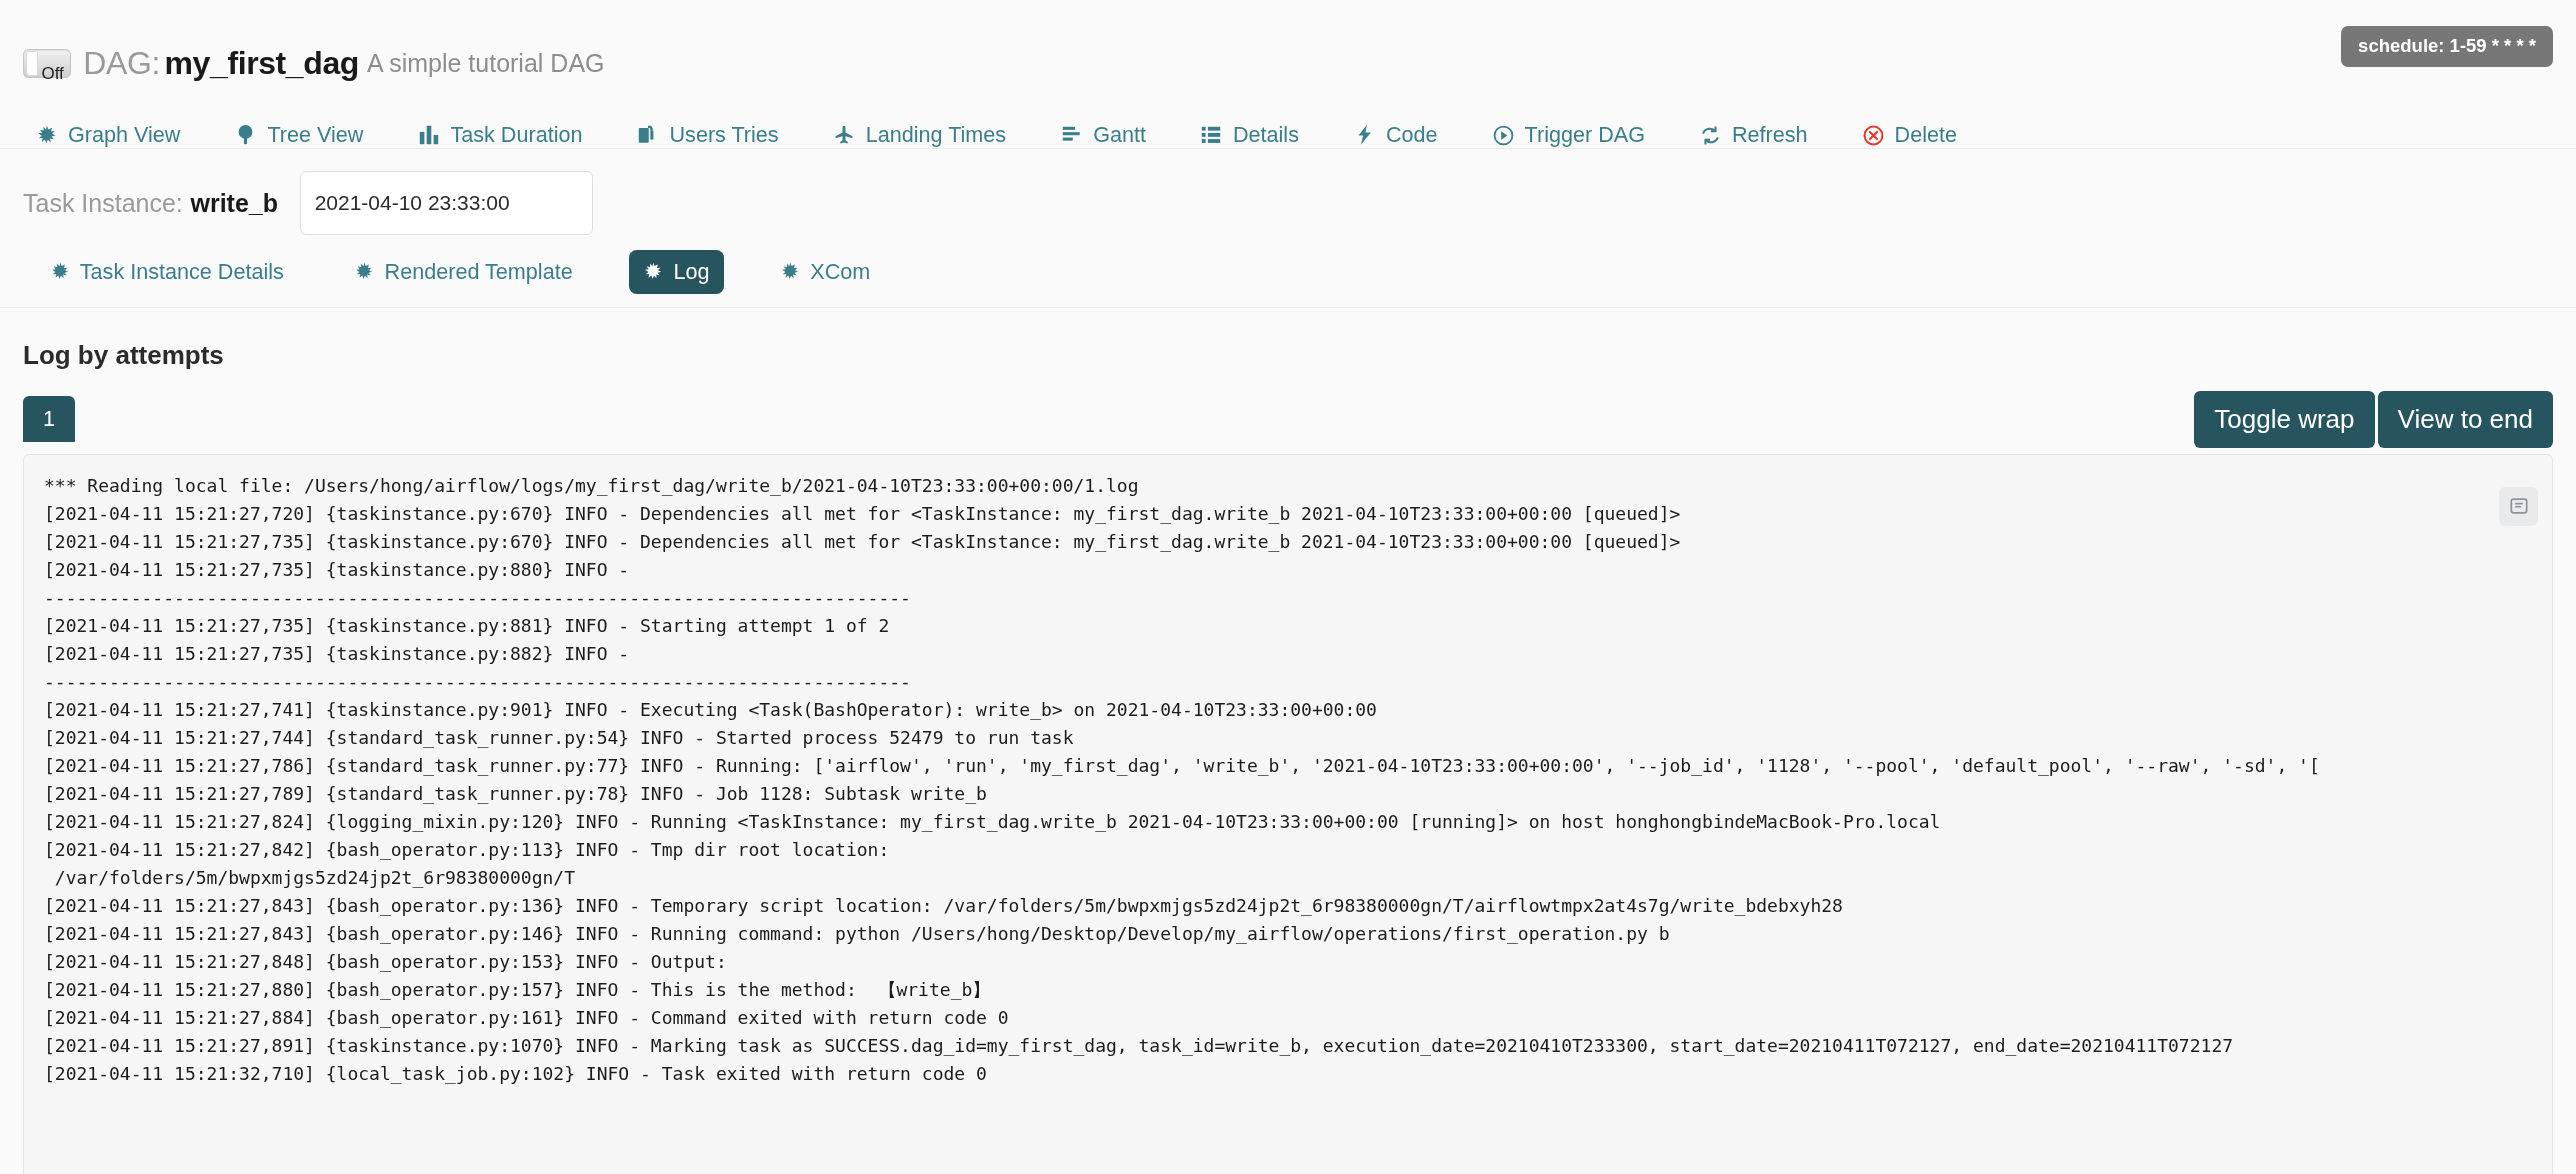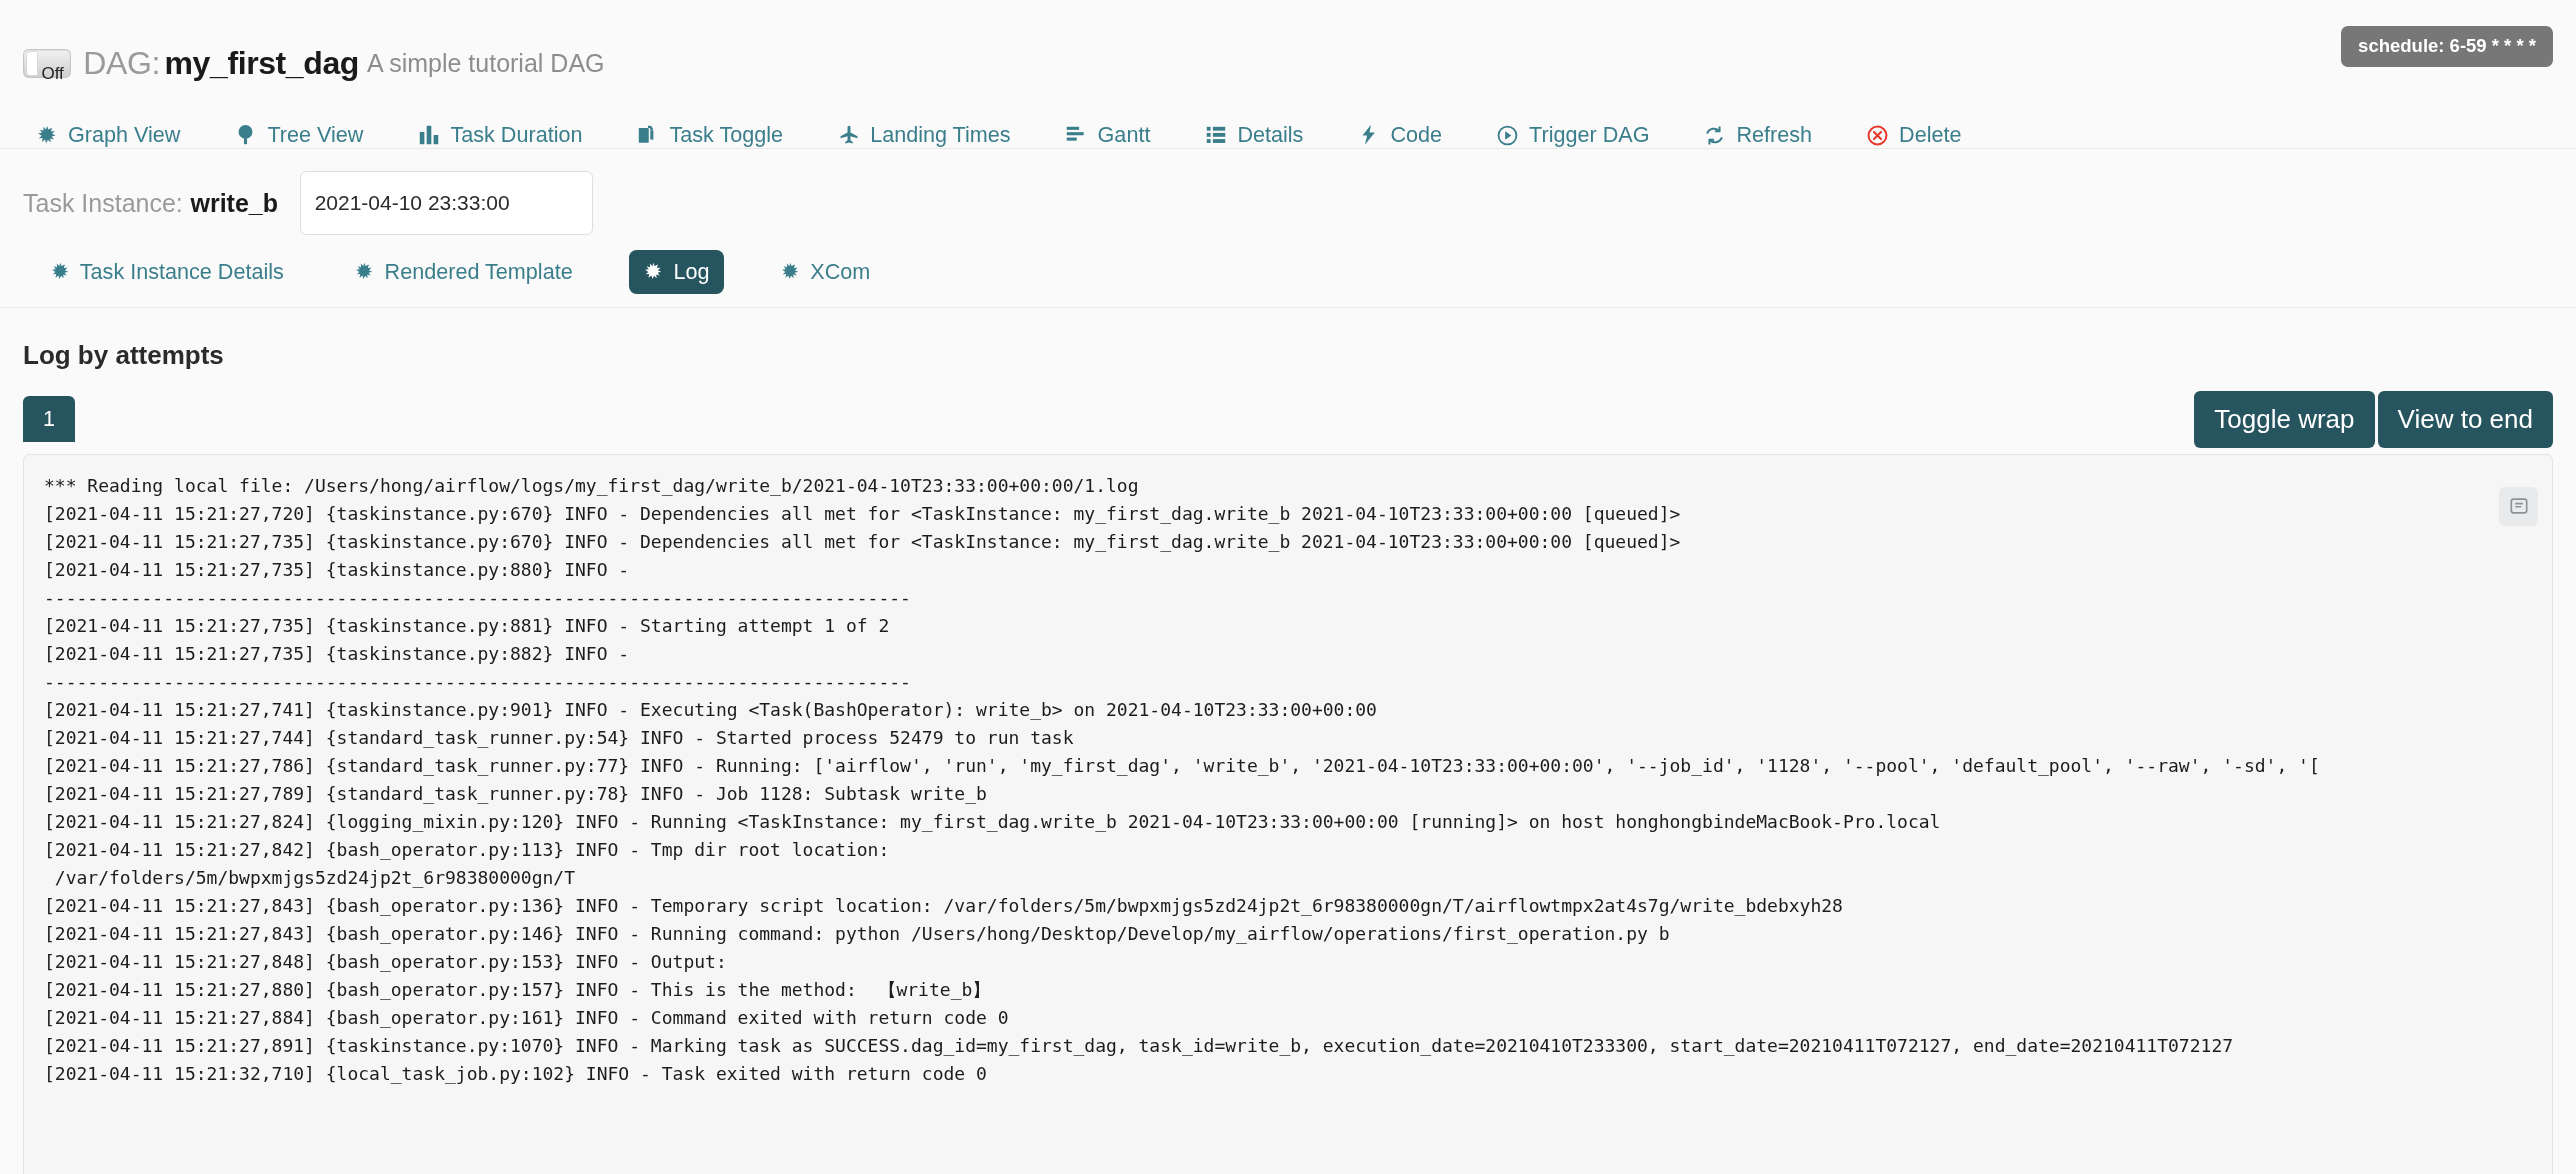--- a/index.html
+++ b/index.html
@@ -259,21 +259,21 @@
 
   <div class="dag-header">
     <div class="toggle-switch">
       <span class="knob"></span>
       <span class="tlabel">Off</span>
     </div>
     <span class="dag-word">DAG:</span>
     <span class="dag-id">my_first_dag</span>
     <span class="dag-desc">A simple tutorial DAG</span>
   </div>
-  <div class="schedule-badge">schedule: 6-59 * * * *</div>
+  <div class="schedule-badge">schedule: 1-59 * * * *</div>
 
   <div class="main-nav">
 
     <a class="nav-link">
       <span class="ico">
         <svg width="20" height="20" viewBox="0 0 24 24" fill="#3a7e8c">
             <path d="M12 1l1.7 4.3L18 3.4l-1.2 4.5 4.6-.6-3.3 3.3 4.1 2.1-4.6 1.1 2.8 3.7-4.6-1.2.6 4.7-3.4-3.3-2 4.3-1.4-4.5-3.8 2.8 1-4.6-4.6.3 3.5-3.1L1.4 10l4.7-.7L3.4 5.6l4.5 1.1L7.6 2l3.3 3.4z"></path>
           </svg>
       </span>
       <span>Graph View</span>
@@ -302,21 +302,21 @@
 
     <a class="nav-link">
       <span class="ico">
         <svg width="20" height="20" viewBox="0 0 26 26" fill="#3a7e8c">
             <rect x="1" y="4" width="13" height="19" rx="1"></rect>
             <path d="M17 1h-4v3h3v3h3V4z"></path>
             <rect x="16" y="7" width="4" height="12"></rect>
             <path d="M16 2l4 4h-4z"></path>
           </svg>
       </span>
-      <span>Task Toggle</span>
+      <span>Users Tries</span>
     </a>
 
     <a class="nav-link">
       <span class="ico">
         <svg width="20" height="20" viewBox="0 0 26 26" fill="#3a7e8c">
             <path d="M13 1c1.1 0 1.9 1 1.9 2.2v6.4l9.1 5.1v2.6l-9.1-2.8v5.3l3 2.2v2l-4.9-1.4L8.1 24v-2l3-2.2v-5.3L2 17.3v-2.6l9.1-5.1V3.2C11.1 2 11.9 1 13 1z"></path>
           </svg>
       </span>
       <span>Landing Times</span>
     </a>

